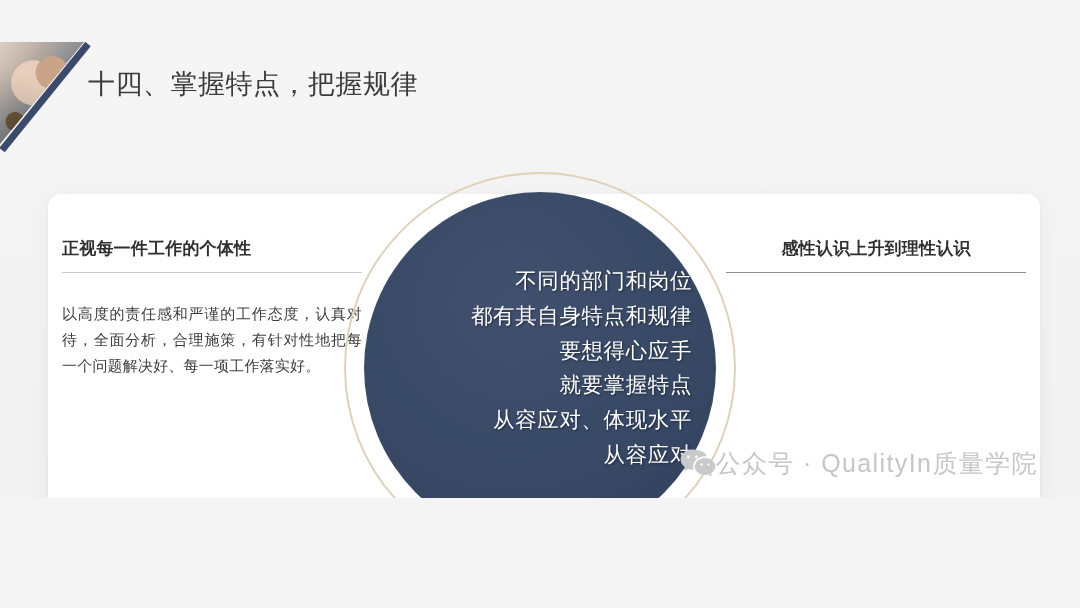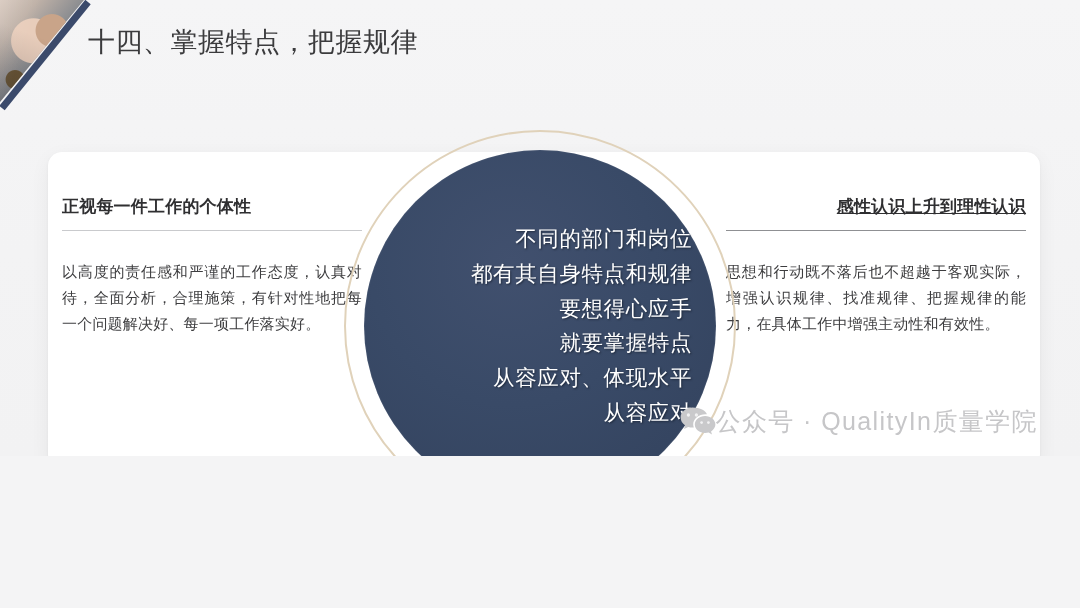--- a/index.html
+++ b/index.html
@@ -13,20 +13,21 @@
     font-family: "Liberation Sans", "DejaVu Sans", sans-serif;
     background: #f4f4f5;
   }
 
   #slide {
     position: relative;
     width: 1080px;
     height: 456px;
     background: linear-gradient(180deg, #f5f5f6 0%, #f3f3f4 55%, #f2f2f3 100%);
     overflow: hidden;
+    margin-top: 42px;
   }
 
   
   .corner-photo {
     position: absolute;
     left: 0;
     top: 0;
     width: 84px;
     height: 102px;
     overflow: hidden;
@@ -93,21 +94,21 @@
   .panel.right { right: 14px; }
 
   .panel-title {
     font-size: 17px;
     font-weight: bold;
     color: #2f2f31;
     line-height: 1.25;
     letter-spacing: 0.2px;
     white-space: nowrap;
   }
-  .panel.right .panel-title { text-align: right; text-decoration: underline; }
+  .panel.right .panel-title { text-align: center; }
 
   .panel-rule {
     margin-top: 13px;
     height: 1px;
     background: #c9cacd;
   }
   .panel.right .panel-rule { background: #8f9093; }
 
   .panel-body {
     margin-top: 28px;
@@ -191,21 +192,20 @@
 
     <div class="panel left">
       <div class="panel-title">正视每一件工作的个体性</div>
       <div class="panel-rule"></div>
       <div class="panel-body">以高度的责任感和严谨的工作态度，认真对待，全面分析，合理施策，有针对性地把每一个问题解决好、每一项工作落实好。</div>
     </div>
 
     <div class="panel right">
       <div class="panel-title">感性认识上升到理性认识</div>
       <div class="panel-rule"></div>
-      <div class="panel-body">思想和行动既不落后也不超越于客观实际，增强认识规律、找准规律、把握规律的能力，在具体工作中增强主动性和有效性。</div>
     </div>
 
   </div>
 
   <div class="ring"></div>
   <div class="circle">
     <div class="circle-text">
       <div>不同的部门和岗位</div>
       <div>都有其自身特点和规律</div>
       <div>要想得心应手</div>

